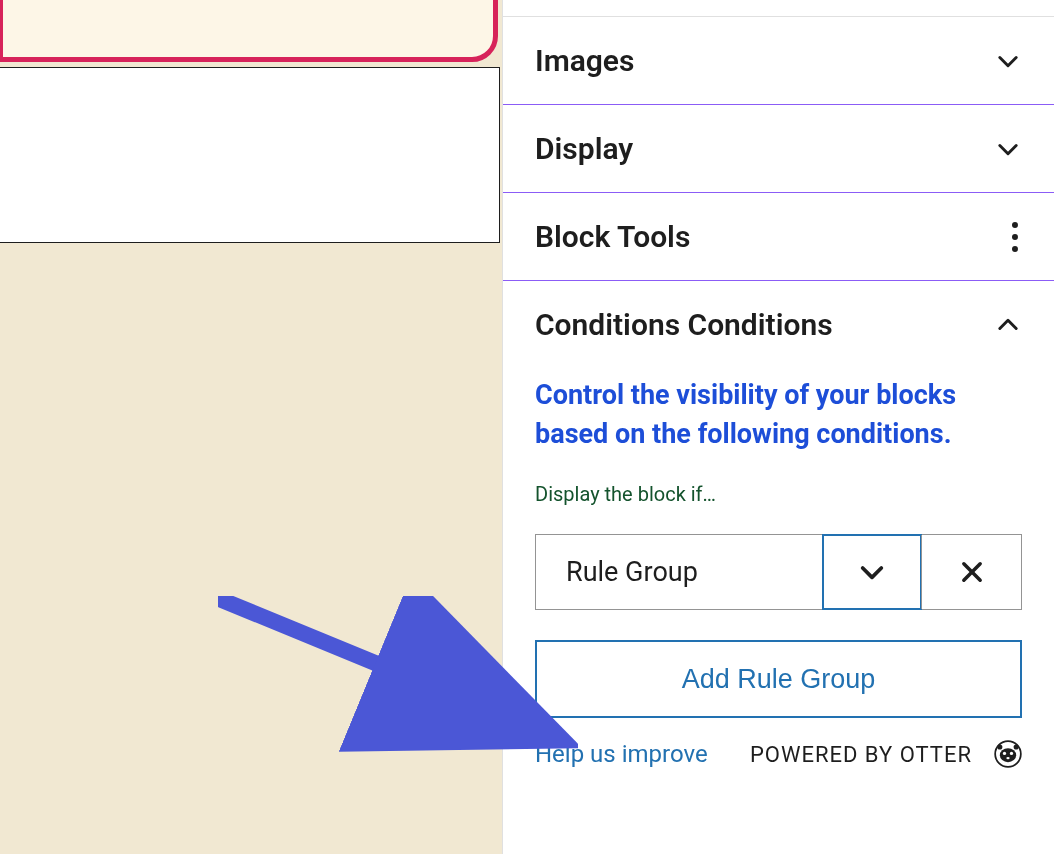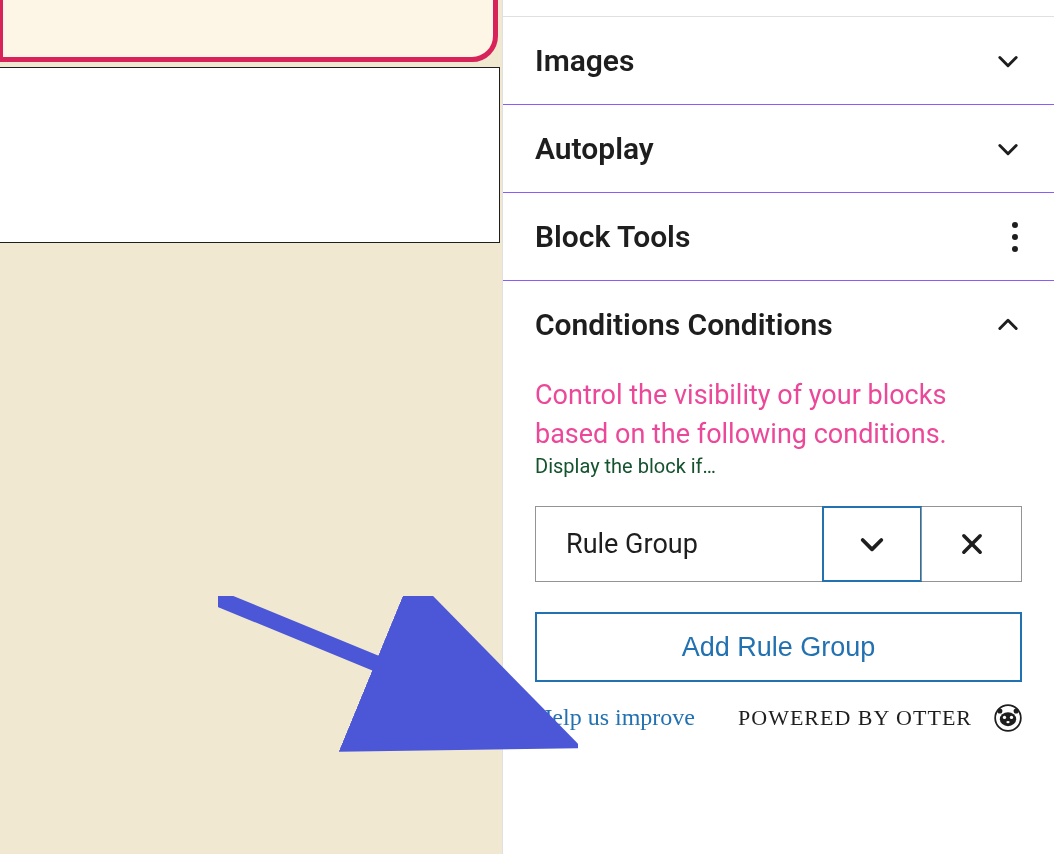--- a/index.html
+++ b/index.html
@@ -86,21 +86,23 @@
       height: 6px;
       border-radius: 50%;
       background: #1e1e1e;
     }
     .panel-body {
       padding: 8px 32px 20px 32px;
     }
     .description {
       font-size: 27px;
       line-height: 1.45;
-      color: #ec4899;
+      color: #1d4ed8;
+      margin-bottom: 28px;
+      font-weight: bold;
     }
     .display-label {
       font-size: 20px;
       color: #14532d;
       margin-bottom: 28px;
     }
     .rule-group-row {
       display: flex;
       border: 1px solid #949494;
       height: 76px;
@@ -124,35 +126,34 @@
     }
     .rule-group-close {
       width: 100px;
       display: flex;
       align-items: center;
       justify-content: center;
       border-left: 1px solid #949494;
     }
     .add-rule-btn {
       width: 100%;
-      height: 70px;
+      height: 78px;
       border: 2px solid #2271b1;
       background: #ffffff;
       color: #2271b1;
       font-size: 27px;
       font-weight: 400;
       cursor: pointer;
       margin-bottom: 22px;
     }
     .footer-row {
       display: flex;
       align-items: flex-start;
       justify-content: space-between;
       font-size: 24px;
-      font-family: Liberation Serif, serif;
     }
     .help-link {
       color: #2271b1;
       text-decoration: none;
     }
     .powered-by {
       color: #1e1e1e;
       letter-spacing: 1px;
       font-size: 22px;
       display: flex;
@@ -185,21 +186,21 @@
     <div class="panel-header">
       <span class="panel-title">Images</span>
       <svg class="chevron" viewBox="0 0 24 24" fill="none" stroke="#1e1e1e" stroke-width="2.5" stroke-linecap="round" stroke-linejoin="round">
           <polyline points="5 9 12 16 19 9"></polyline>
         </svg>
     </div>
   </div>
 
   <div class="panel-section">
     <div class="panel-header">
-      <span class="panel-title">Autoplay</span>
+      <span class="panel-title">Display</span>
       <svg class="chevron" viewBox="0 0 24 24" fill="none" stroke="#1e1e1e" stroke-width="2.5" stroke-linecap="round" stroke-linejoin="round">
           <polyline points="5 9 12 16 19 9"></polyline>
         </svg>
     </div>
   </div>
 
   <div class="panel-section">
     <div class="panel-header">
       <span class="panel-title">Block Tools</span>
       <div class="kebab">

